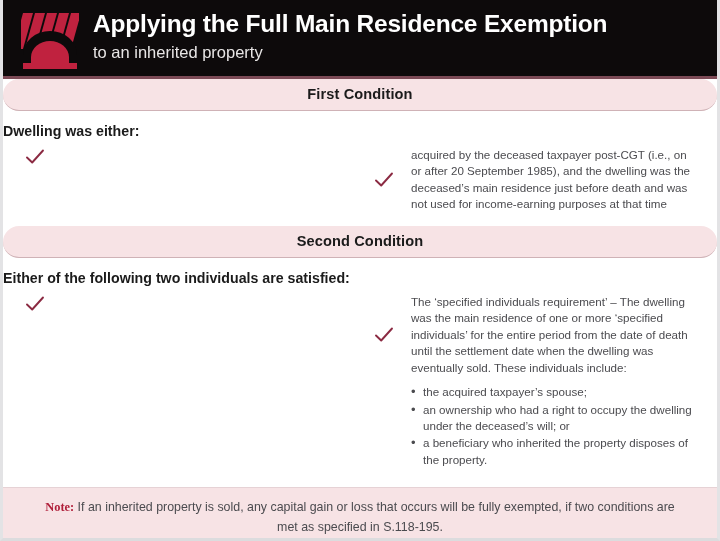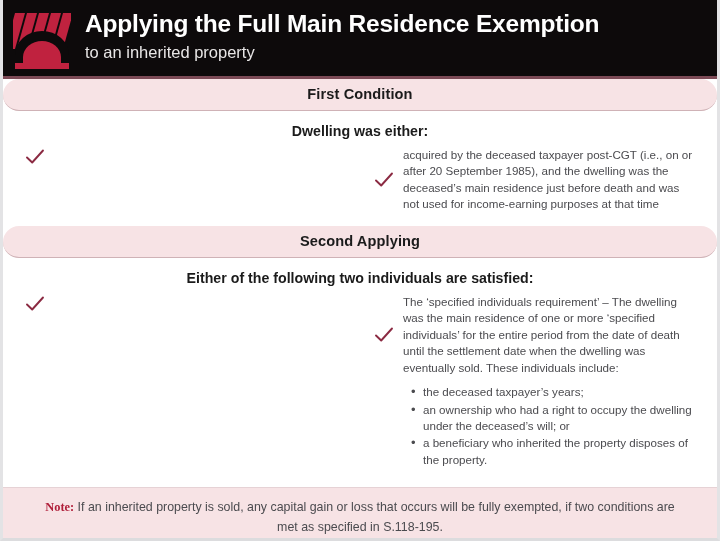--- a/index.html
+++ b/index.html
@@ -24,21 +24,21 @@
     border-bottom: 3px solid #dcdcde;
   }
 
   
   .header {
     position: relative;
     height: 76px;
     background: #0d0a0b;
     display: flex;
     align-items: center;
-    padding-left: 4px;
+    padding-left: 12px;
     box-sizing: border-box;
   }
   .logo-mark {
     width: 58px;
     height: 66px;
     position: relative;
     flex: 0 0 auto;
     margin-right: 14px;
     margin-left: 6px;
   }
@@ -87,39 +87,38 @@
     color: #1b1b1b;
     letter-spacing: 0.1px;
   }
 
   
   .section {
     background: #ffffff;
     padding: 0 0 0 0;
   }
   .section-heading {
-    text-align: center;
     font-size: 14.2px;
     font-weight: bold;
     color: #1b1b1b;
     padding: 12px 0 4px 0;
   }
 
   .cols {
     display: flex;
     align-items: flex-start;
   }
   .col {
     width: 50%;
     box-sizing: border-box;
     display: flex;
     align-items: center;
     padding: 4px 14px 4px 22px;
   }
-  .col.right { padding-left: 14px; padding-right: 20px; }
+  .col.right { padding-left: 14px; padding-right: 20px; gap: 8px; }
 
   .check {
     flex: 0 0 auto;
     width: 20px;
     height: 20px;
     margin-right: 9px;
     color: #8b2a42;
   }
   .check svg { display: block; }
 
@@ -238,21 +237,21 @@
           </svg>
         </span>
         <span class="col-text">acquired by the deceased taxpayer post-CGT (i.e., on or after 20 September 1985), and the dwelling was the deceased’s main residence just before death and was not used for income-earning purposes at that time</span>
       </div>
 
     </div>
     <div class="spacer-1"></div>
   </div>
 
   <div class="band">
-    <span class="band-label">Second Applying</span>
+    <span class="band-label">Second Condition</span>
   </div>
 
   <div class="section">
     <div class="section-heading">Either of the following two individuals are satisfied:</div>
 
     <div class="cols">
 
       <div class="col left">
         <span class="check">
           <svg width="20" height="20" viewBox="0 0 20 20" xmlns="http://www.w3.org/2000/svg">
@@ -269,21 +268,21 @@
         </span>
         <span class="col-text">The ‘specified individuals requirement’ – The dwelling was the main residence of one or more ‘specified individuals’ for the entire period from the date of death until the settlement date when the dwelling was eventually sold. These individuals include:</span>
       </div>
 
     </div>
 
     <div class="cols">
       <div class="col left"></div>
       <div class="bullet-block" style="width:50%;box-sizing:border-box;">
         <ul class="bullets">
-          <li>the deceased taxpayer’s years;</li>
+          <li>the acquired taxpayer’s spouse;</li>
           <li>an ownership who had a right to occupy the dwelling under the deceased’s will; or</li>
           <li>a beneficiary who inherited the property disposes of the property.</li>
         </ul>
       </div>
     </div>
     <div class="spacer-2"></div>
   </div>
 
   <div class="note">
     <span class="note-text"><span class="note-label">Note:</span><span> If an inherited property is sold, any capital gain or loss that occurs will be fully exempted, if two conditions are met as specified in S.118-195.</span></span>

